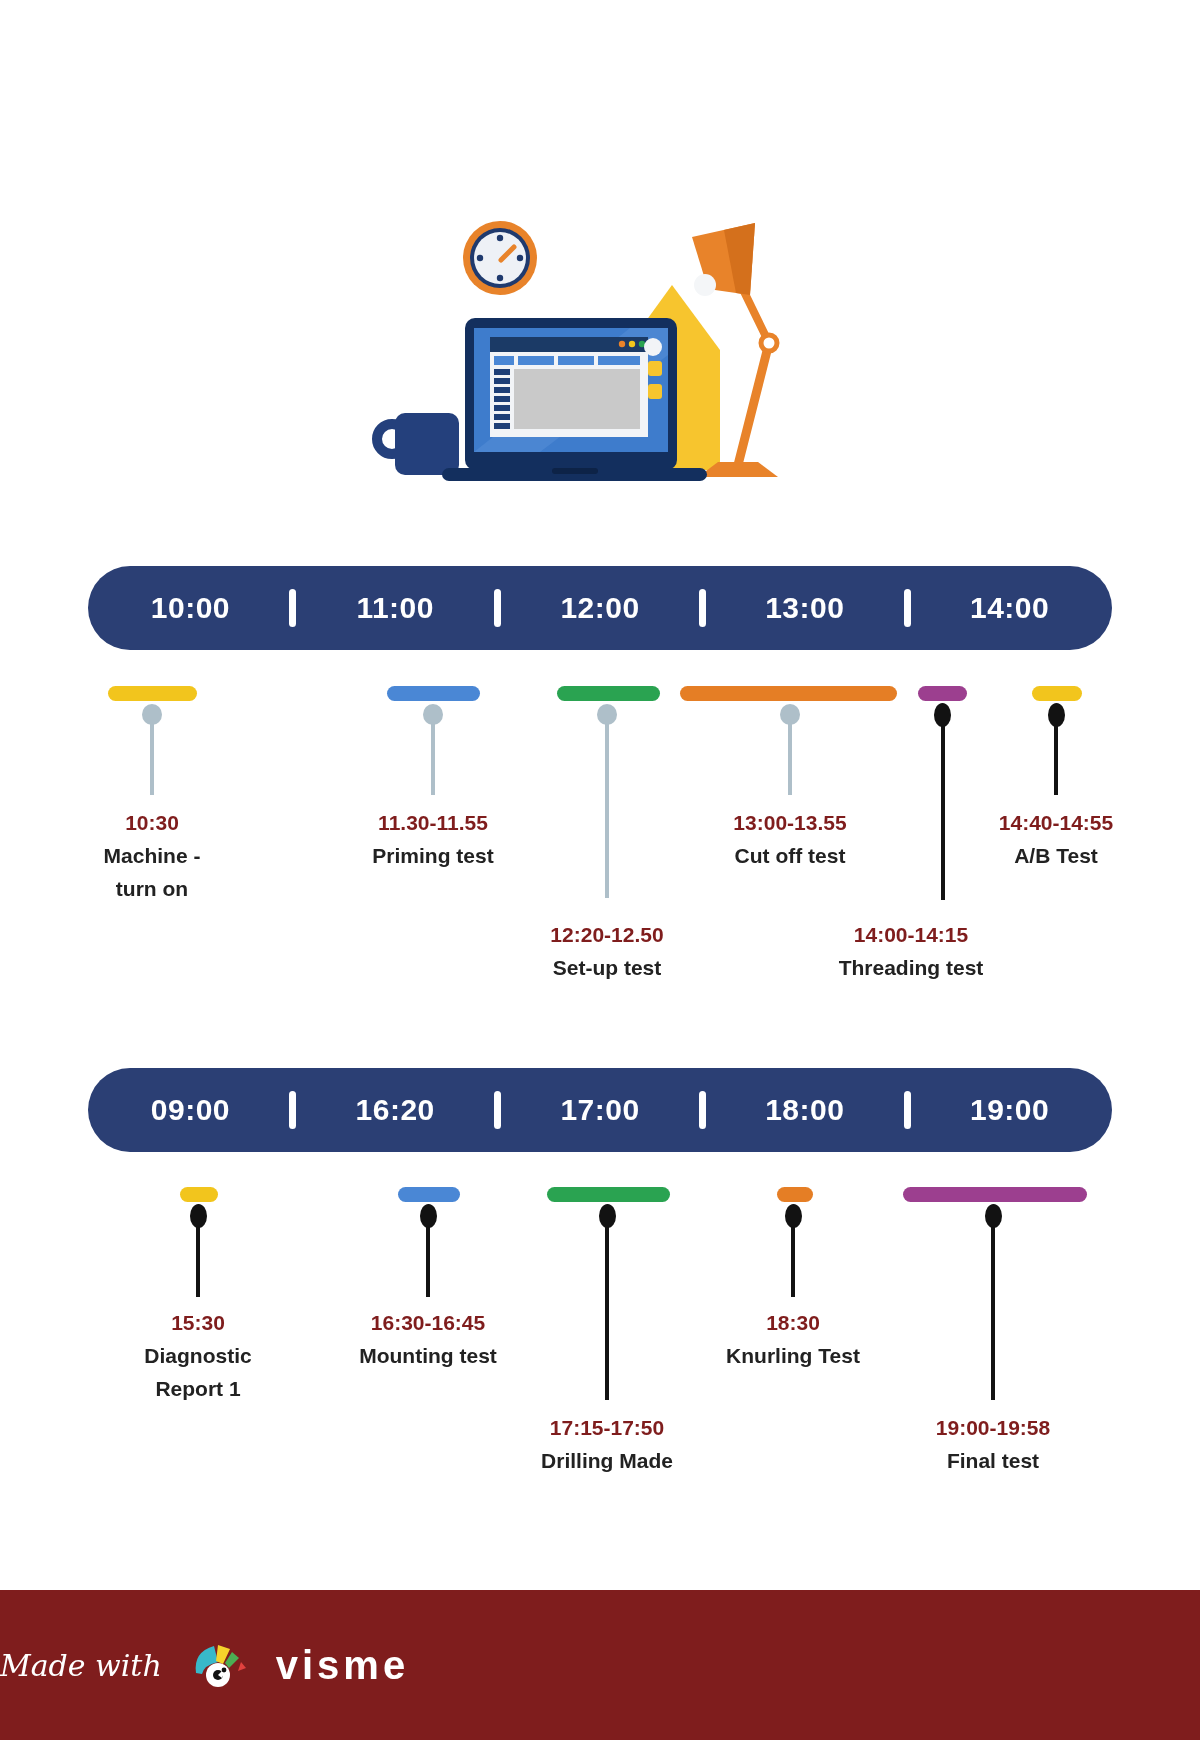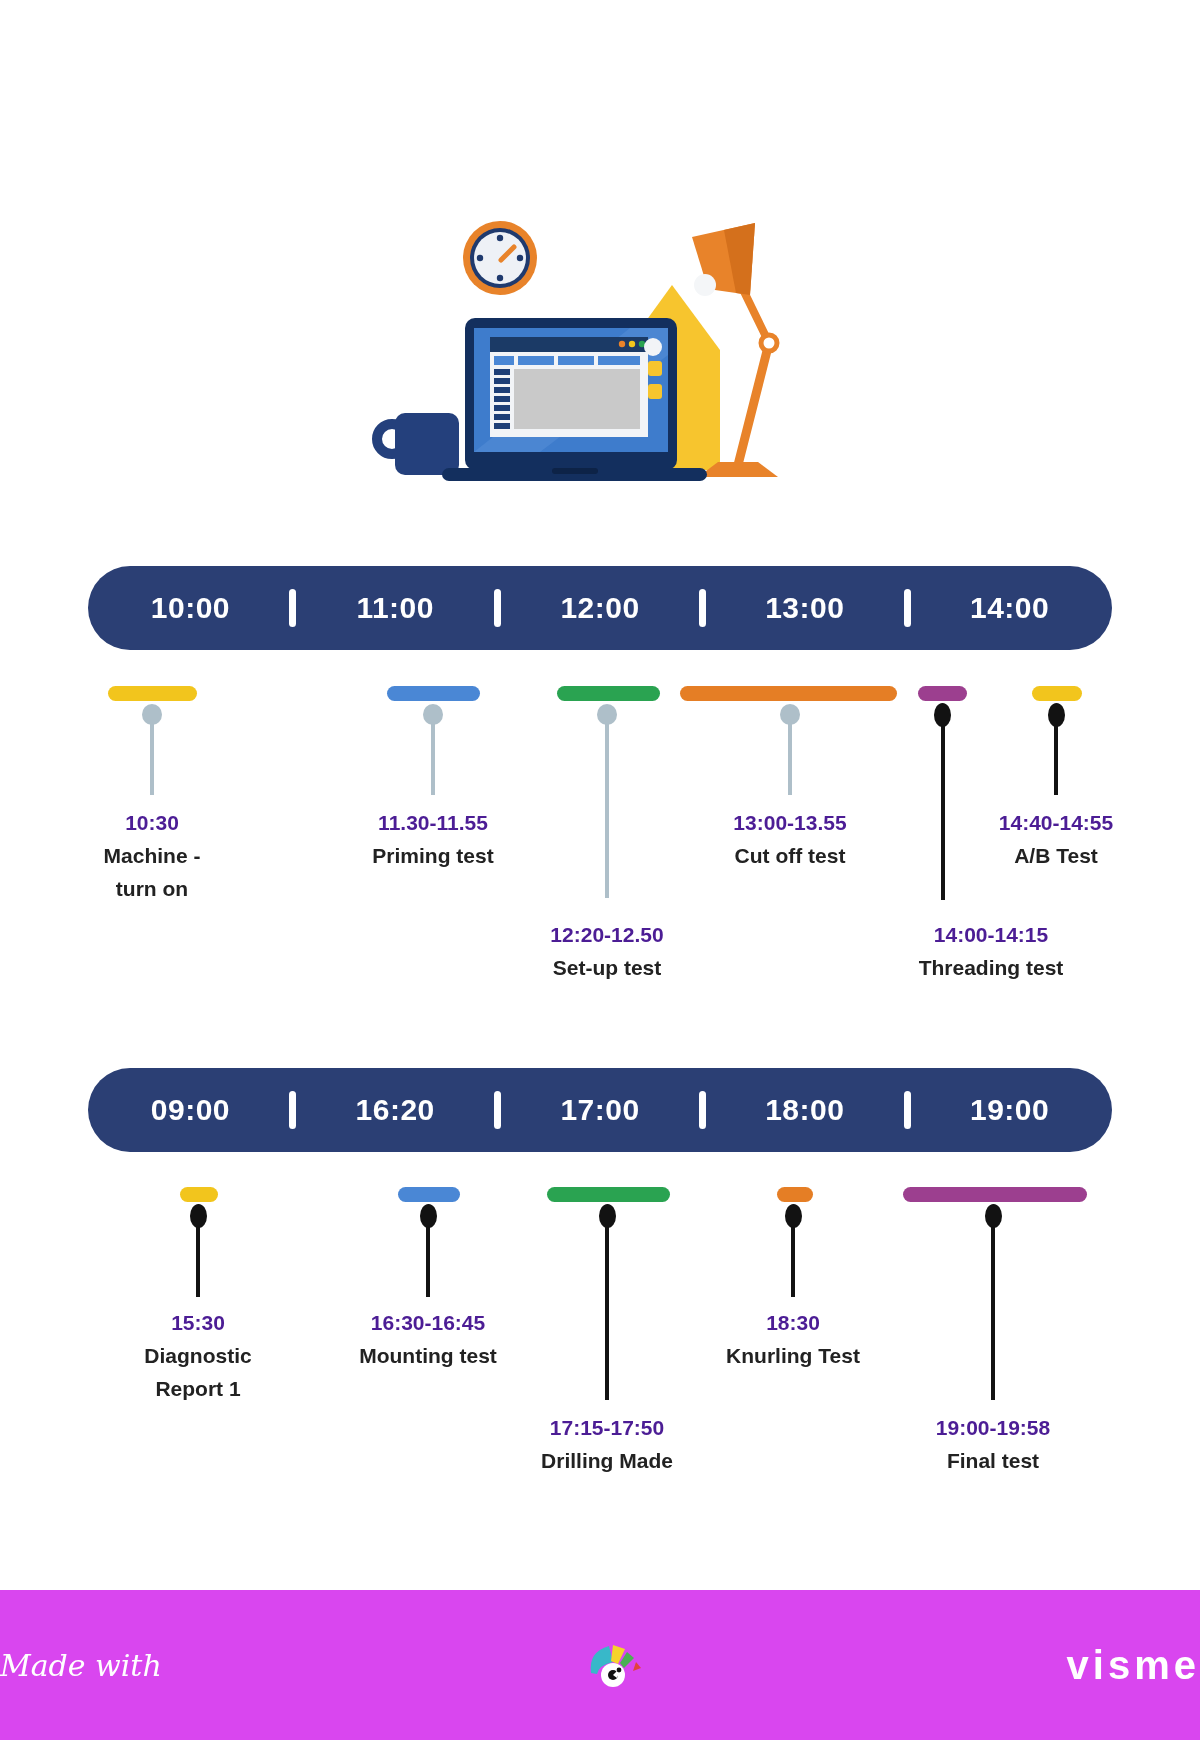--- a/index.html
+++ b/index.html
@@ -23,25 +23,25 @@
   }
   .sep{position:absolute;width:7px;height:38px;border-radius:4px;background:#ffffff;top:23px;}
   .bar{position:absolute;height:15px;border-radius:8px;}
   .pin-line{position:absolute;width:4px;}
   .pin-line.gray{background:#aebfc9;}
   .pin-line.black{background:#121212;}
   .pin-head{position:absolute;border-radius:50%;}
   .pin-head.gray{width:20px;height:21px;background:#aebfc9;}
   .pin-head.black{width:17px;height:24px;background:#121212;}
   .lbl{position:absolute;width:220px;text-align:center;}
-  .lbl .time{font-size:21px;font-weight:800;color:#4c1d95;line-height:33px;}
+  .lbl .time{font-size:21px;font-weight:800;color:#7f1d1d;line-height:33px;}
   .lbl .desc{font-size:21px;font-weight:700;color:#222222;line-height:33px;}
   .footer{
-    position:absolute;left:0;top:1590px;width:1200px;height:150px;background:#d946ef;
-    display:flex;align-items:center;justify-content:space-between;gap:29px;
+    position:absolute;left:0;top:1590px;width:1200px;height:150px;background:#7f1d1d;
+    display:flex;align-items:center;justify-content:flex-start;gap:29px;
   }
   .made-with{
     font-family:"DejaVu Serif","Liberation Serif",serif;font-style:italic;
     font-size:30px;color:#ffffff;
   }
   .brand{
     font-size:40px;font-weight:700;letter-spacing:4px;color:#ffffff;line-height:1;
   }
 </style>
 </head>
@@ -152,21 +152,21 @@
   <div class="pin-line gray" style="left:788px;top:708px;height:87px;"></div>
   <div class="pin-head gray" style="left:780px;top:704px;"></div>
   <div class="lbl" style="left:680px;top:806px;">
     <div class="time">13:00-13.55</div>
     <div class="desc">Cut off test</div>
   </div>
 
   <div class="bar" style="left:918px;top:686px;width:49px;background:#9c3f8f;"></div>
   <div class="pin-line black" style="left:941px;top:708px;height:192px;"></div>
   <div class="pin-head black" style="left:934px;top:703px;"></div>
-  <div class="lbl" style="left:881px;top:918px;">
+  <div class="lbl" style="left:801px;top:918px;">
     <div class="time">14:00-14:15</div>
     <div class="desc">Threading test</div>
   </div>
 
   <div class="bar" style="left:1032px;top:686px;width:50px;background:#f2c51d;"></div>
   <div class="pin-line black" style="left:1054px;top:708px;height:87px;"></div>
   <div class="pin-head black" style="left:1048px;top:703px;"></div>
   <div class="lbl" style="left:946px;top:806px;">
     <div class="time">14:40-14:55</div>
     <div class="desc">A/B Test</div>

